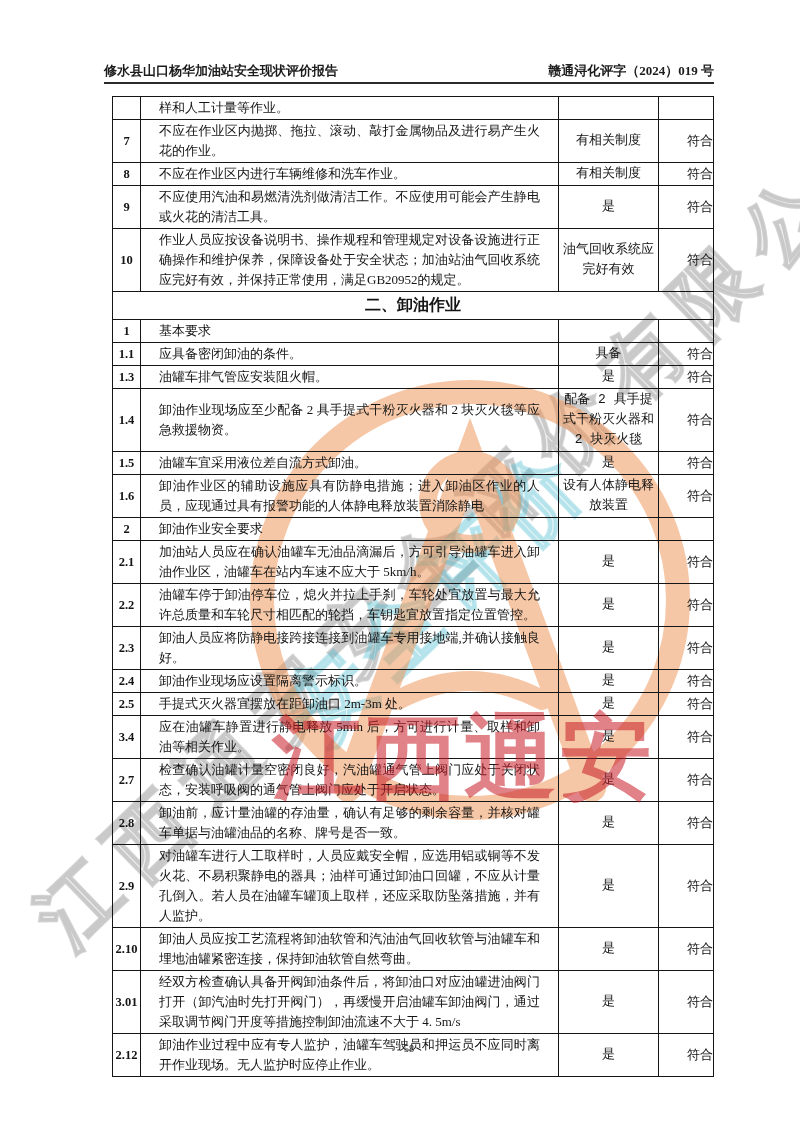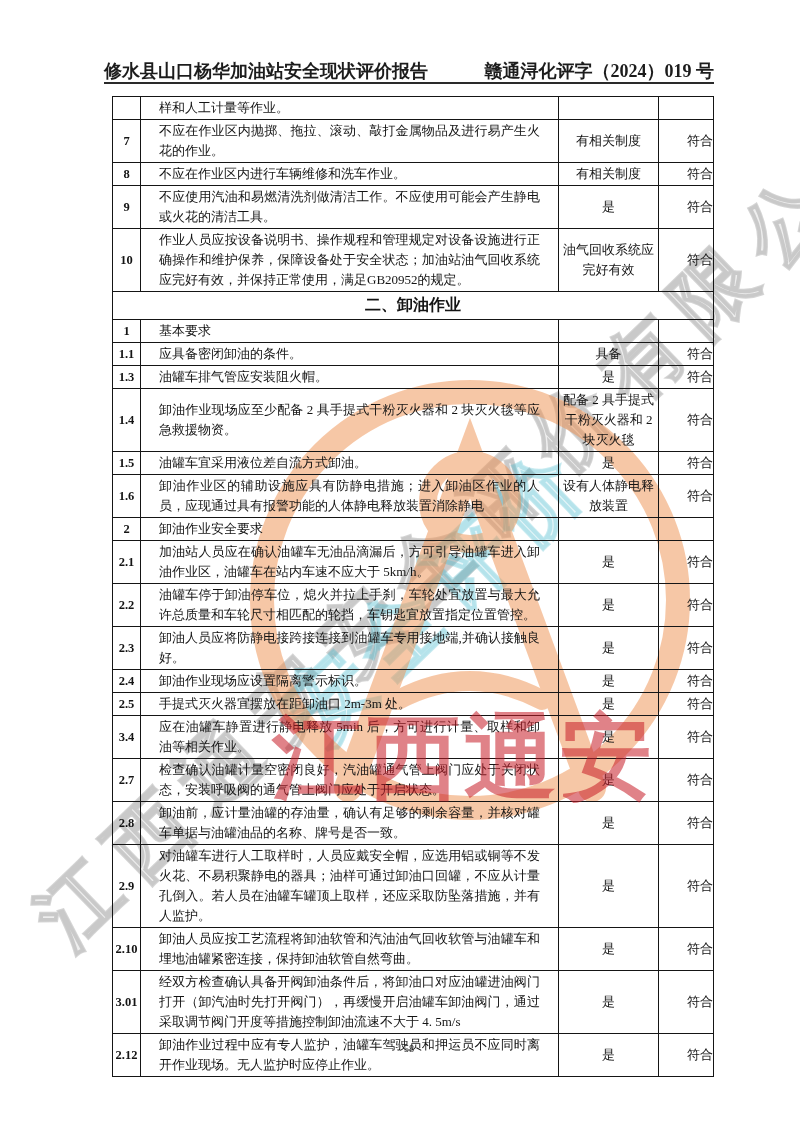--- a/index.html
+++ b/index.html
@@ -11,21 +11,21 @@
     overflow:hidden;
     color:#141414;
   }
   .page { position:absolute; inset:0; overflow:hidden; }
 
   
   .doc-header {
     position:absolute; left:104px; right:86px; top:63px;
     display:flex; justify-content:space-between; align-items:flex-end;
     border-bottom:2px solid #2a2a2a; padding-bottom:3px;
-    font-weight:bold; font-size:18px; line-height:16px; color:#1c1c1c;
+    font-weight:bold; font-size:13px; line-height:16px; color:#1c1c1c;
     z-index:4;
   }
 
   
   table.checklist {
     position:absolute; left:112px; top:96px; width:601px;
     border-collapse:collapse; table-layout:fixed;
     z-index:3; background:transparent;
   }
   table.checklist td {
@@ -35,21 +35,21 @@
   }
   td.num-cell {
     text-align:center; font-weight:bold;
     font-size:12.5px; line-height:20px; padding:1px 0;
   }
   td.content-cell {
     font-size:13px; line-height:20px; padding:1px 18px;
     text-align:justify; text-justify:inter-ideograph;
   }
   td.eval-cell {
-    text-align:center; font-size:13px; line-height:20px; padding:1px 1px;
+    text-align:center; font-size:13px; line-height:20px; padding:1px 1px;font-family:Liberation Mono, monospace;
   }
   td.conf-cell {
     text-align:right; font-size:13px; line-height:20px; padding:1px 0;
   }
   td.section-cell {
     text-align:center; font-weight:bold; font-size:16px;
     height:25px; padding:1px 0;
   }
 
   

